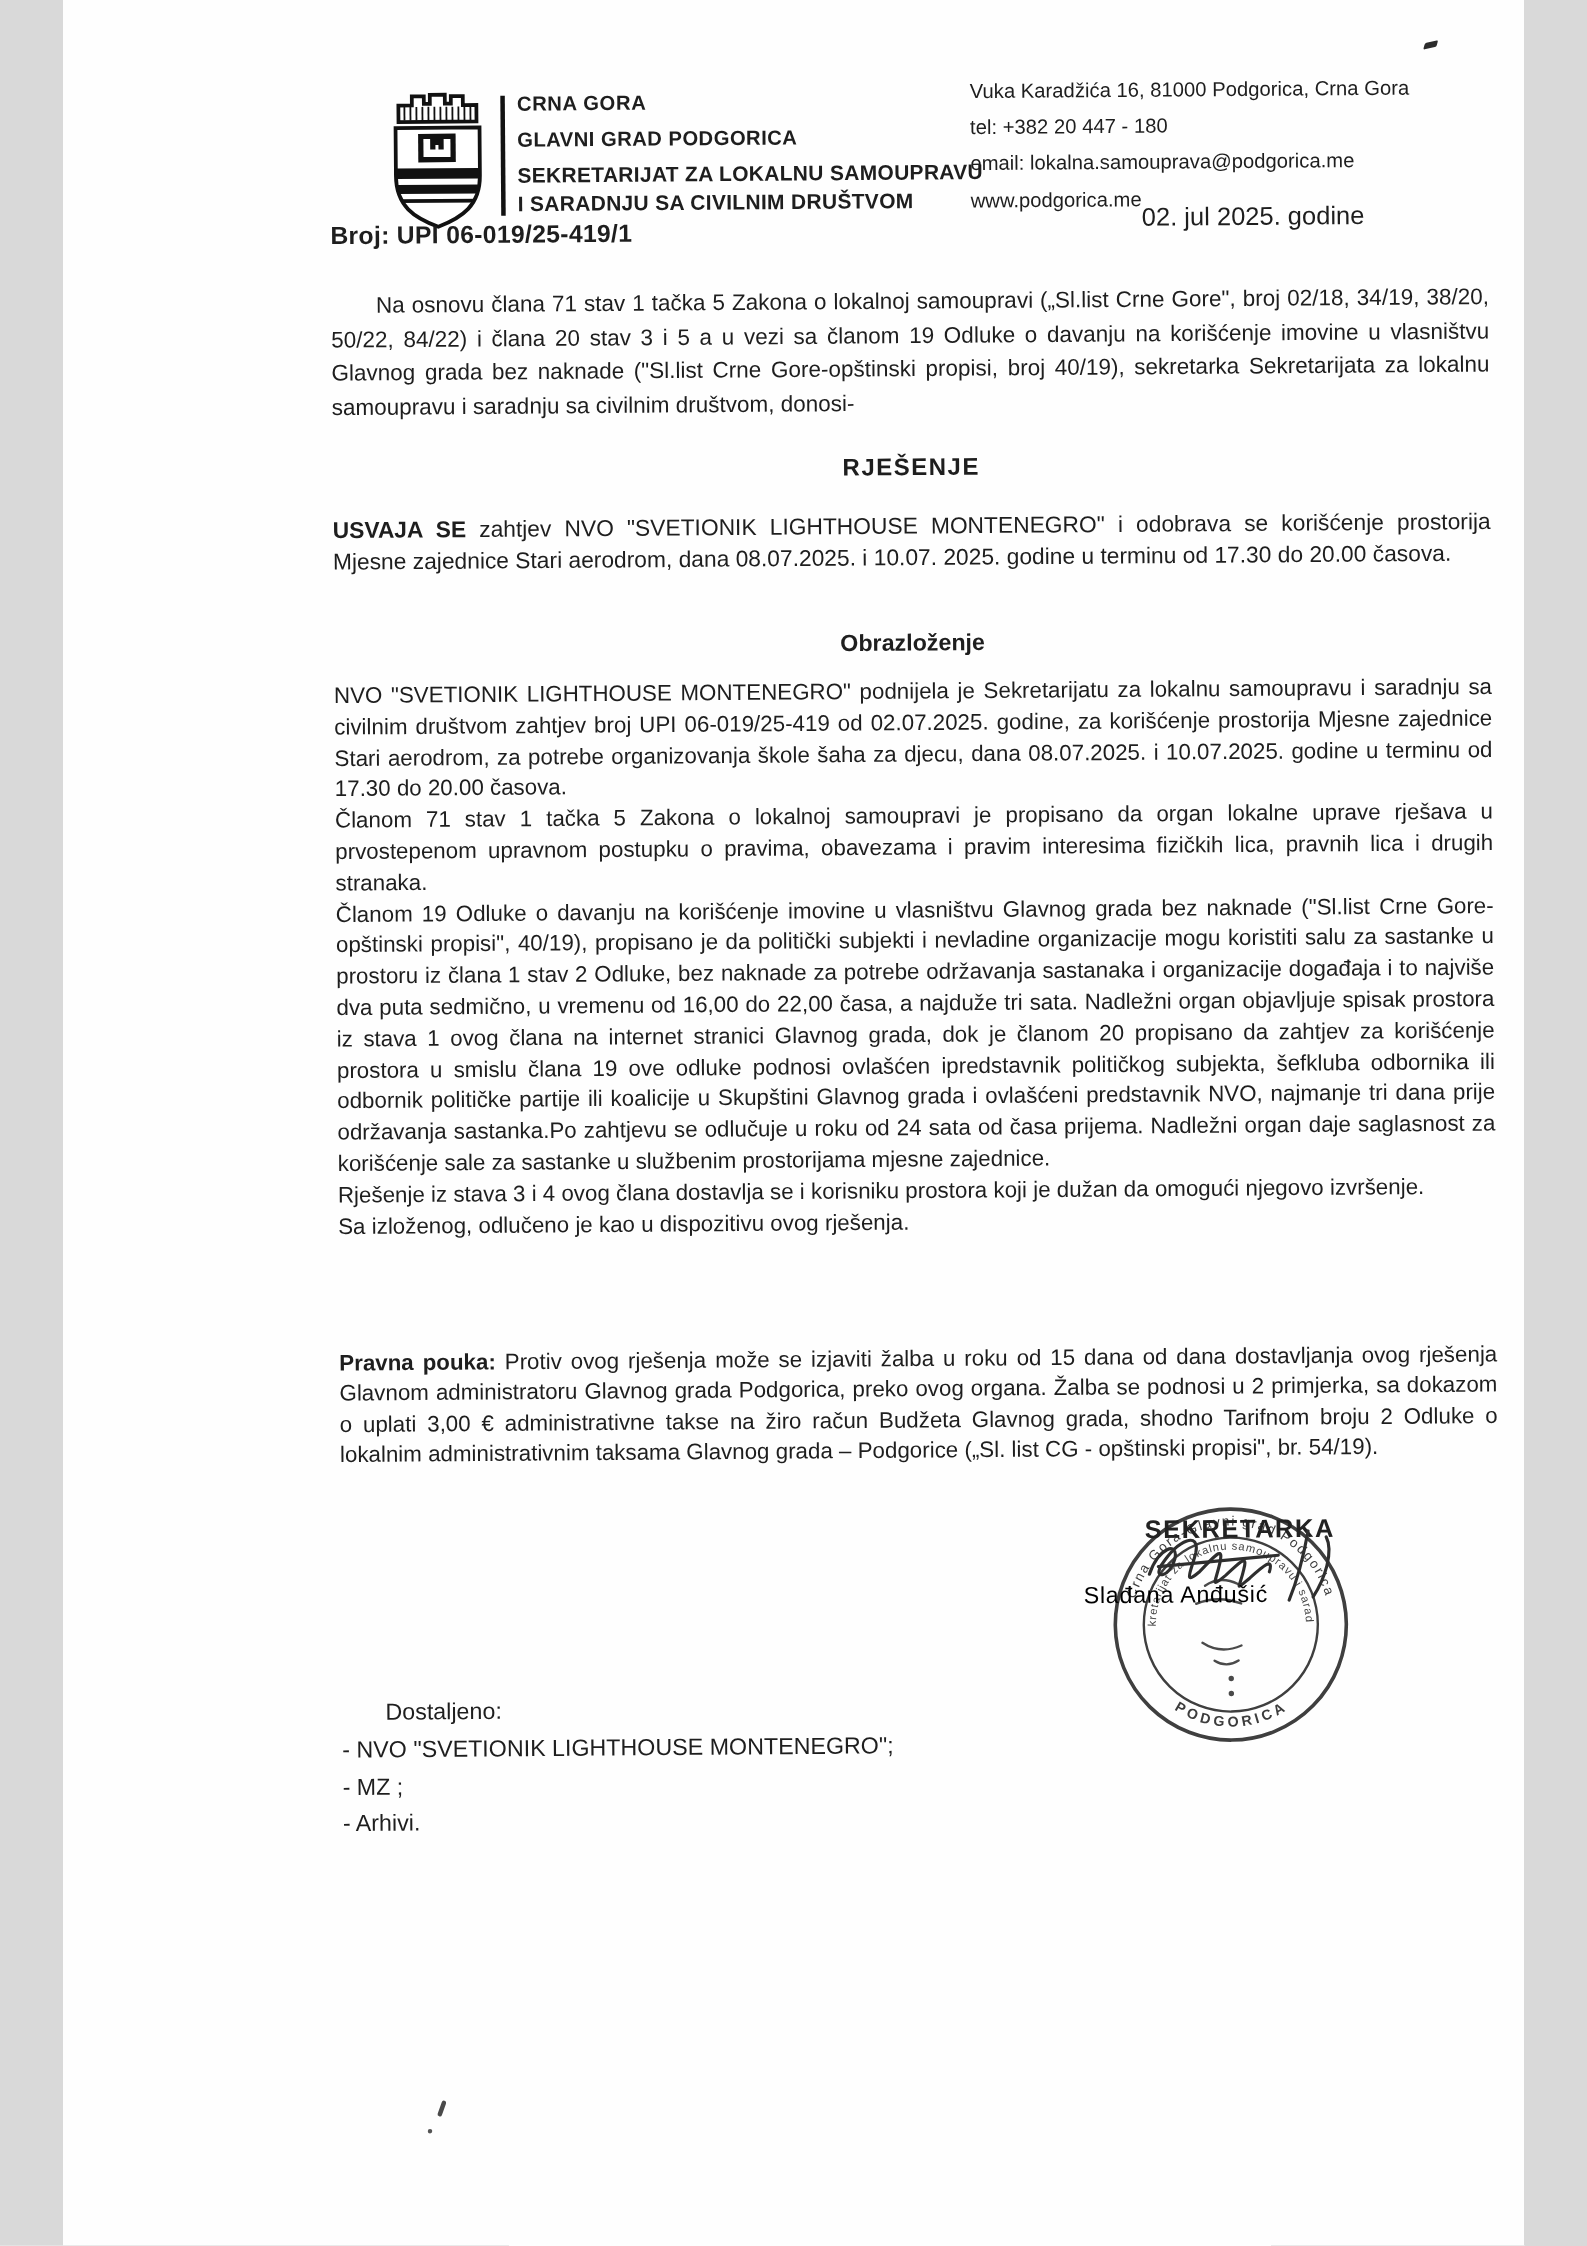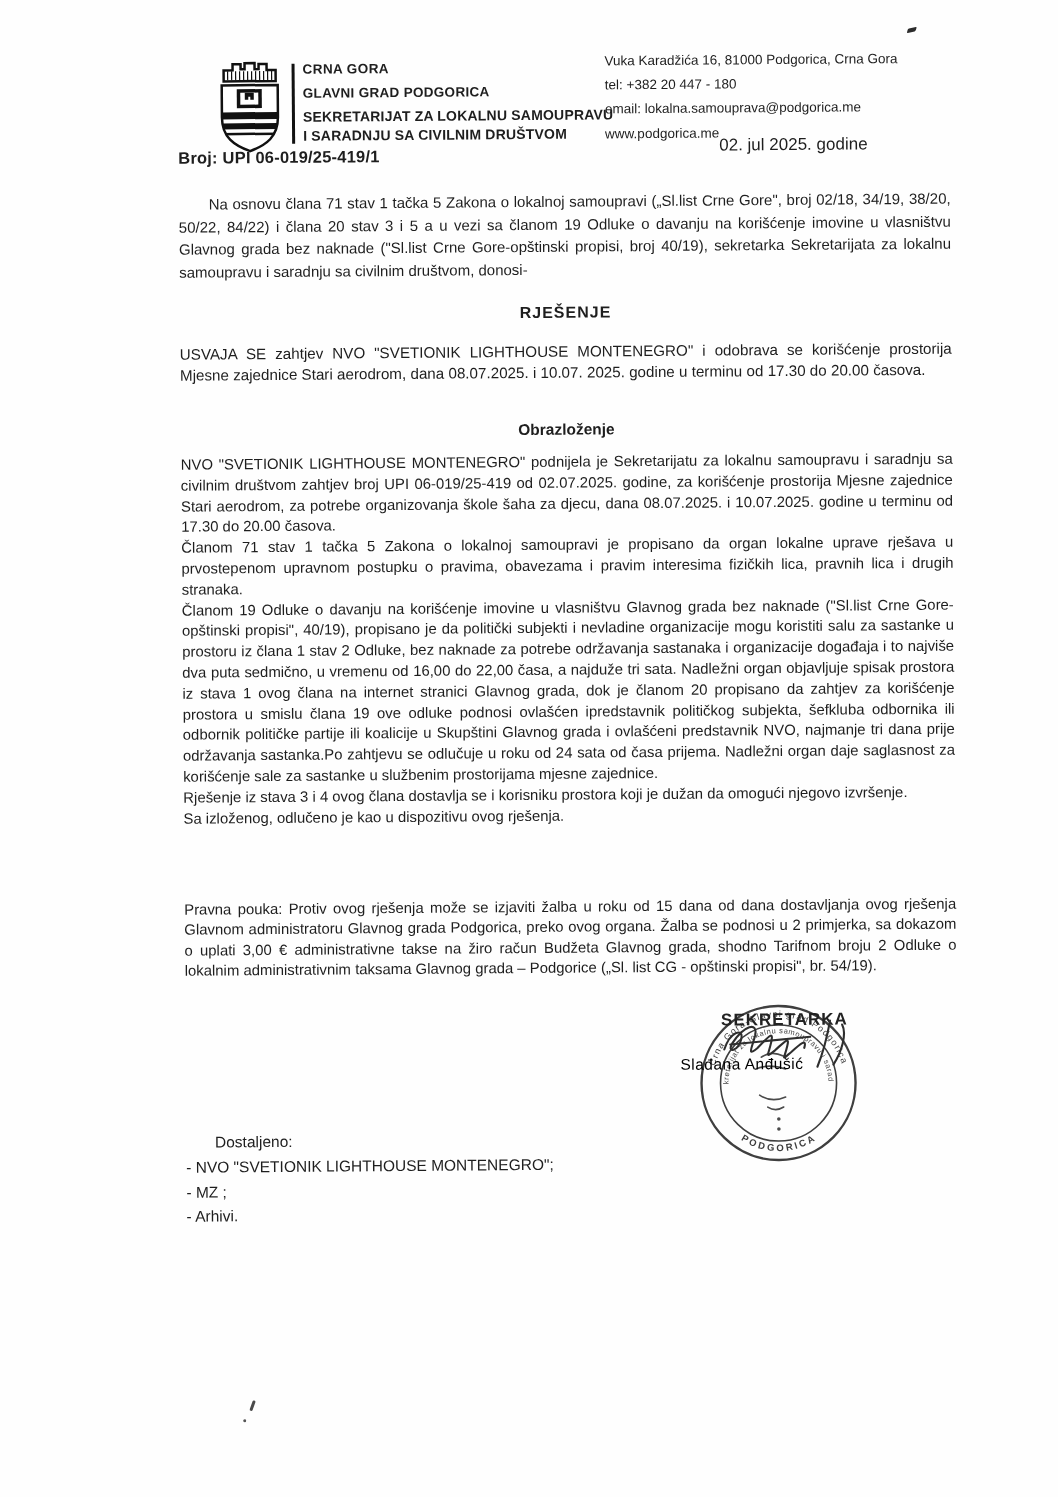--- a/index.html
+++ b/index.html
@@ -1,17 +1,17 @@
 <!DOCTYPE html>
 <html><head>
 <meta charset="utf-8">
 <style>
   html,body{margin:0;padding:0;background:#d9d9d9;}
   .page{
-    position:relative;width:1058px;height:1497px;margin:0 auto;
+    position:relative;width:974px;height:1497px;margin:0 auto;
     background:#fefefe;overflow:hidden;
     font-family:"Liberation Sans","DejaVu Sans",sans-serif;
     color:#1e1e1e;
   }
   .tilt{position:absolute;left:0;top:0;width:1058px;height:1497px;
     transform:rotate(-0.45deg);transform-origin:529px 760px;}
   .abs{position:absolute;}
 
   
   .coat{left:219px;top:57px;width:72px;height:96px;}
@@ -28,21 +28,21 @@
   
   .para{left:183px;width:772px;text-align:justify;}
   .intro{top:191px;font-size:15px;line-height:22.6px;text-indent:30px;}
   .title-center{left:183px;width:772px;text-align:center;font-weight:bold;}
   .rjesenje{top:304px;font-size:16px;letter-spacing:1px;}
   .operative{top:341px;font-size:15.2px;line-height:21.4px;}
   .obrazlozenje{top:421px;font-size:15.5px;}
   .explanation{top:452px;font-size:14.9px;line-height:20.8px;}
   .explanation p{margin:0;text-align:justify;}
   .legal{top:897px;font-size:14.9px;line-height:20.3px;}
-  .plabel{font-weight:normal;}
+  .plabel{font-weight:bold;}
   .u{}
 
   
   .stamp-svg{left:681px;top:997px;width:190px;height:180px;}
   .sig-role{left:719px;top:1012px;font-size:17px;font-weight:bold;letter-spacing:1px;color:#222;}
   .sig-name{left:678px;top:1057px;font-size:15.5px;color:#000000;letter-spacing:.5px;}
   .sig-scribble{left:712px;top:1015px;width:160px;height:62px;}
 
   
   .distribution{left:183px;top:1128px;font-size:15.5px;line-height:24.8px;}

